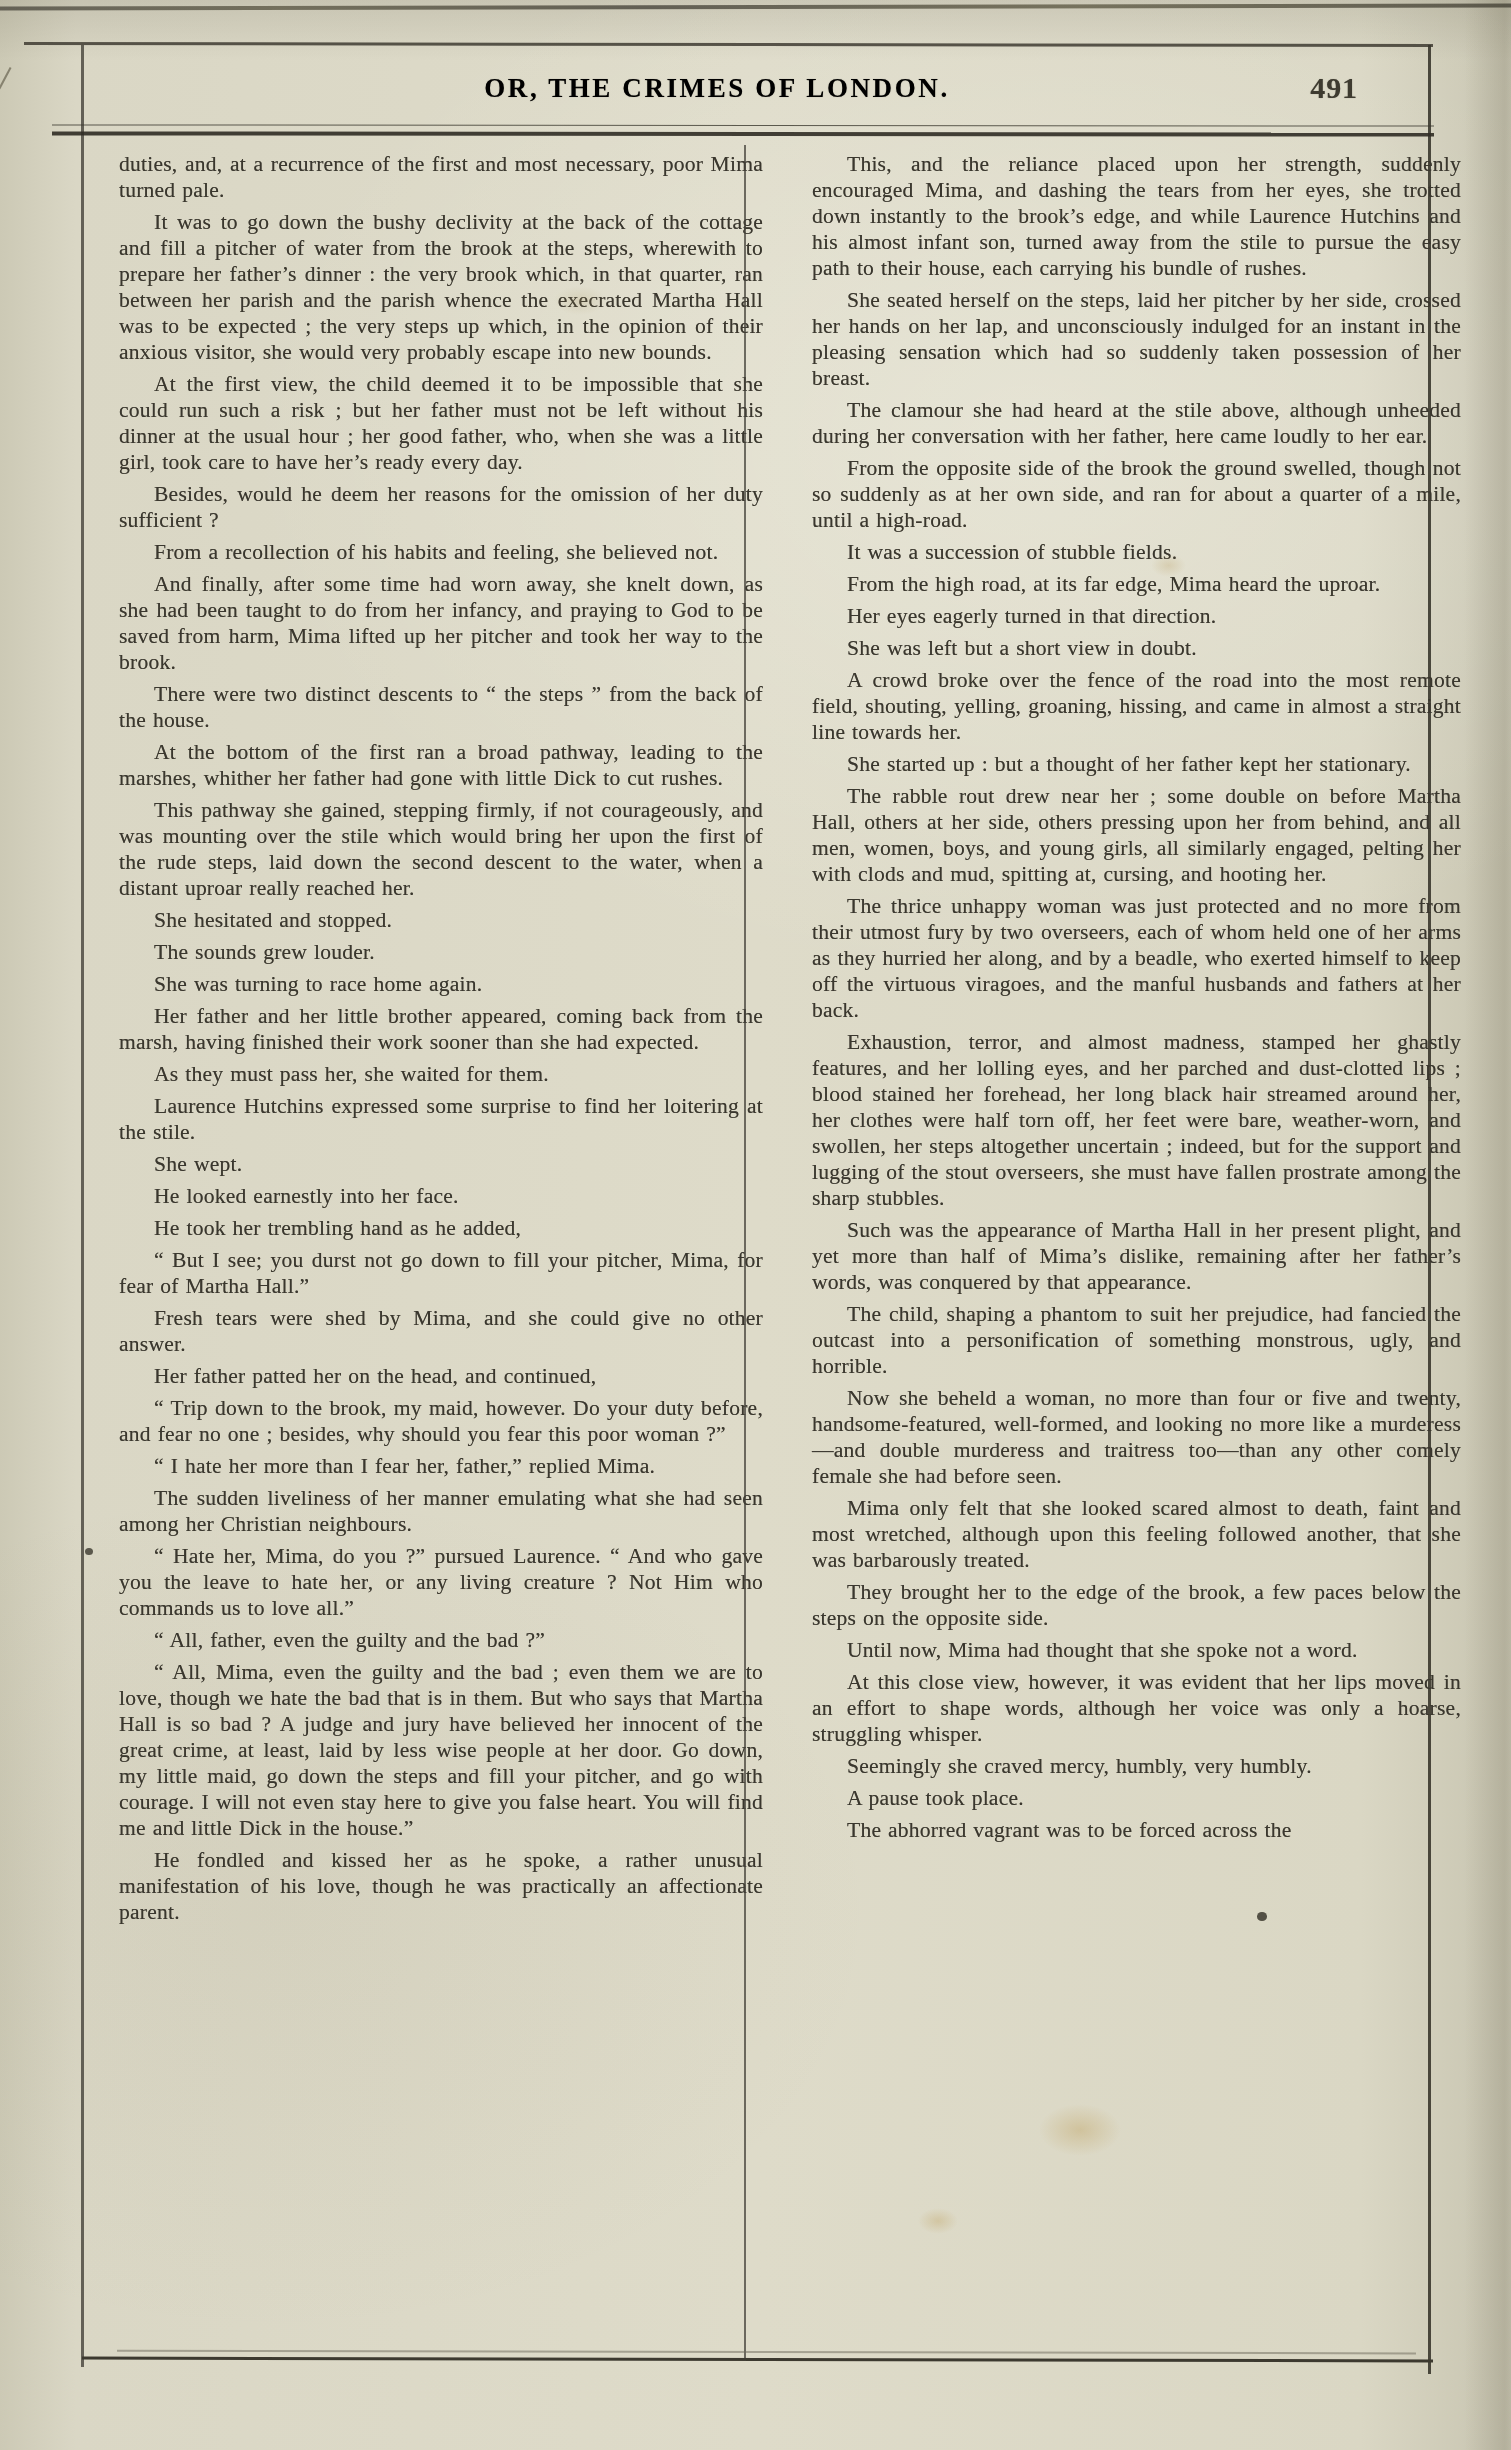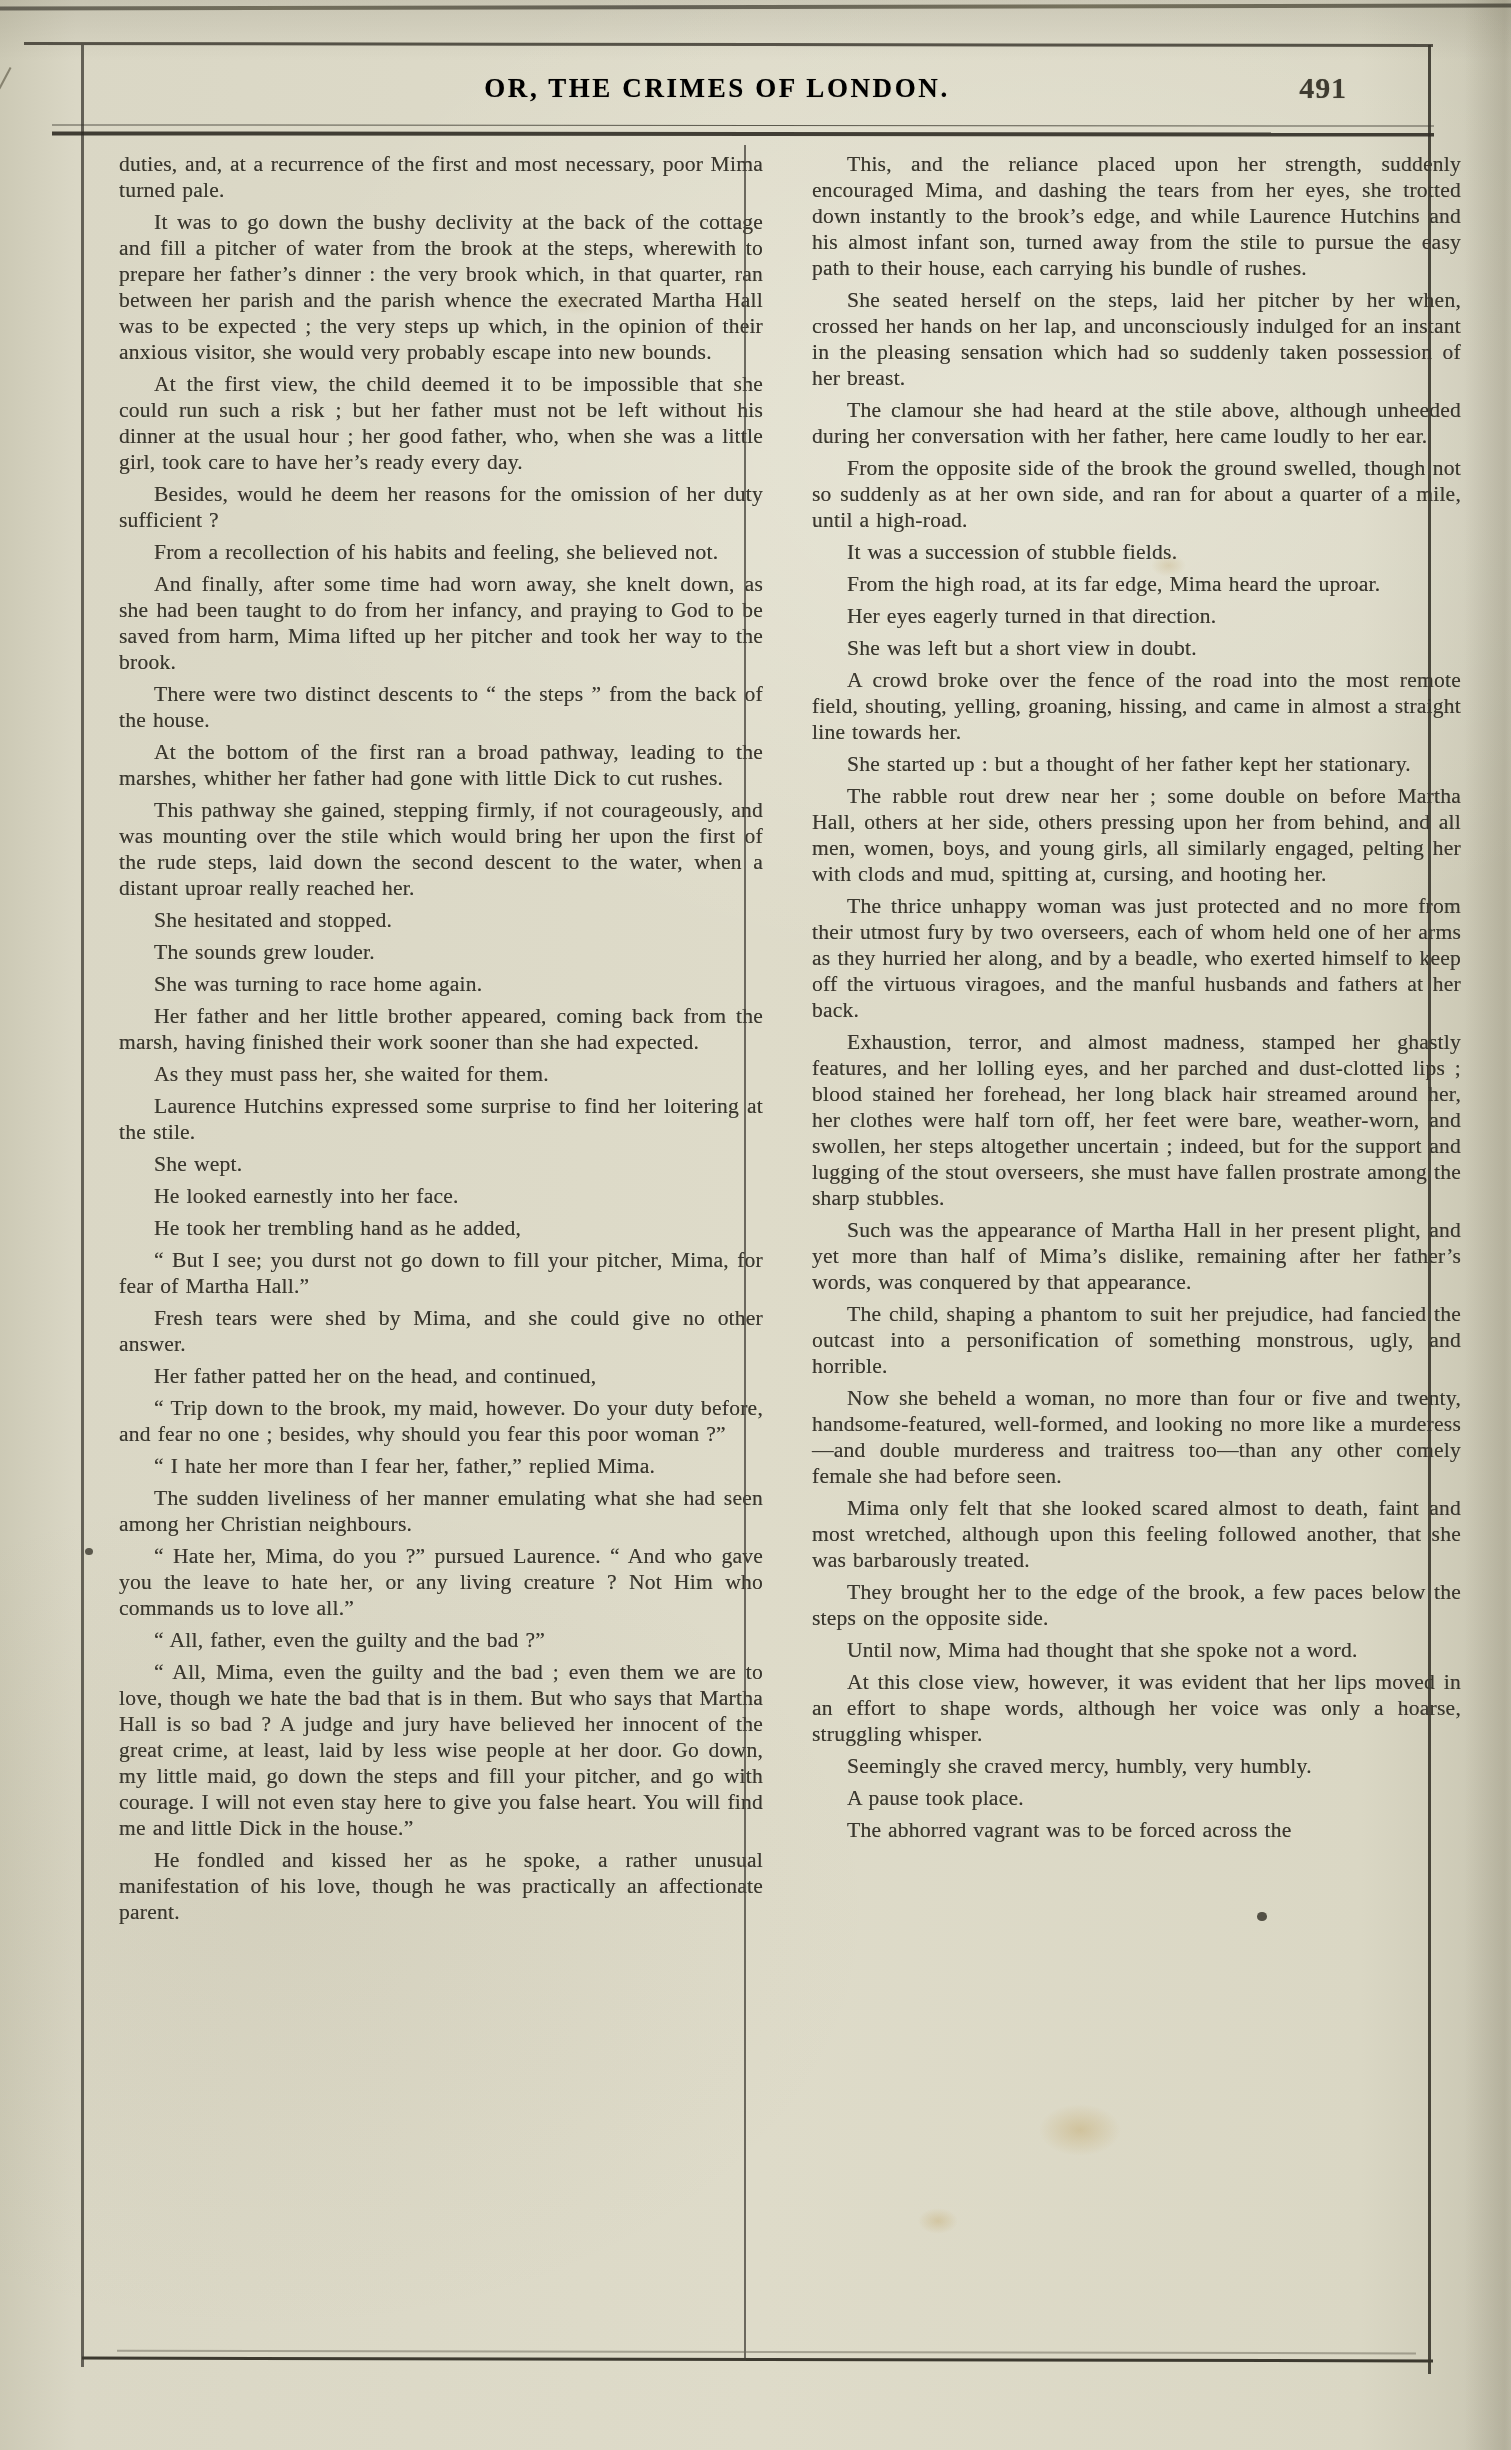--- a/index.html
+++ b/index.html
@@ -30,21 +30,21 @@
   .frame-right{position:absolute;top:45px;left:1428px;width:2.6px;height:2329px;background:#3a372e;opacity:.9;}
   .corner-tick{position:absolute;top:66px;left:3.5px;width:1.7px;height:24px;background:#56513f;transform:rotate(28deg);opacity:.6;}
 
   .header{position:absolute;top:73px;left:0;width:1434px;height:50px;}
   .title{
     display:block;text-align:center;
     font-size:27px;font-weight:bold;letter-spacing:2.6px;
     color:#000000;text-shadow:0 0 0.9px rgba(66,63,52,0.5);
   }
   .page-number{
-    position:absolute;top:-1.7px;right:87px;
+    position:absolute;top:-1.7px;right:76px;
     font-size:30px;font-weight:bold;color:#3e3b30;letter-spacing:0.9px;
     text-shadow:0 0 0.9px rgba(66,63,52,0.5);
   }
   .header-rule{
     position:absolute;top:125px;left:52px;width:1382px;height:6px;
     border-top:1.7px solid rgba(58,55,45,0.8);
     border-bottom:4.3px solid rgba(48,45,37,0.9);
     transform:rotate(0.05deg);
   }
 
@@ -121,21 +121,21 @@
       <p class="para">“ I hate her more than I fear her, father,” replied Mima.</p>
       <p class="para">The sudden liveliness of her manner emulating what she had seen among her Christian neighbours.</p>
       <p class="para">“ Hate her, Mima, do you ?” pursued Laurence. “ And who gave you the leave to hate her, or any living creature ? Not Him who commands us to love all.”</p>
       <p class="para">“ All, father, even the guilty and the bad ?”</p>
       <p class="para">“ All, Mima, even the guilty and the bad ; even them we are to love, though we hate the bad that is in them. But who says that Martha Hall is so bad ? A judge and jury have believed her innocent of the great crime, at least, laid by less wise people at her door. Go down, my little maid, go down the steps and fill your pitcher, and go with courage. I will not even stay here to give you false heart. You will find me and little Dick in the house.”</p>
       <p class="para">He fondled and kissed her as he spoke, a rather unusual manifestation of his love, though he was practically an affectionate parent.</p>
     </section>
   <div class="divider"></div>
   <section class="column" id="col-right">
       <p class="para">This, and the reliance placed upon her strength, suddenly encouraged Mima, and dashing the tears from her eyes, she trotted down instantly to the brook’s edge, and while Laurence Hutchins and his almost infant son, turned away from the stile to pursue the easy path to their house, each carrying his bundle of rushes.</p>
-      <p class="para">She seated herself on the steps, laid her pitcher by her when, crossed her hands on her lap, and unconsciously indulged for an instant in the pleasing sensation which had so suddenly taken possession of her breast.</p>
+      <p class="para">She seated herself on the steps, laid her pitcher by her side, crossed her hands on her lap, and unconsciously indulged for an instant in the pleasing sensation which had so suddenly taken possession of her breast.</p>
       <p class="para">The clamour she had heard at the stile above, although unheeded during her conversation with her father, here came loudly to her ear.</p>
       <p class="para">From the opposite side of the brook the ground swelled, though not so suddenly as at her own side, and ran for about a quarter of a mile, until a high-road.</p>
       <p class="para">It was a succession of stubble fields.</p>
       <p class="para">From the high road, at its far edge, Mima heard the uproar.</p>
       <p class="para">Her eyes eagerly turned in that direction.</p>
       <p class="para">She was left but a short view in doubt.</p>
       <p class="para">A crowd broke over the fence of the road into the most remote field, shouting, yelling, groaning, hissing, and came in almost a straight line towards her.</p>
       <p class="para">She started up : but a thought of her father kept her stationary.</p>
       <p class="para">The rabble rout drew near her ; some double on before Martha Hall, others at her side, others pressing upon her from behind, and all men, women, boys, and young girls, all similarly engaged, pelting her with clods and mud, spitting at, cursing, and hooting her.</p>
       <p class="para">The thrice unhappy woman was just protected and no more from their utmost fury by two overseers, each of whom held one of her arms as they hurried her along, and by a beadle, who exerted himself to keep off the virtuous viragoes, and the manful husbands and fathers at her back.</p>

